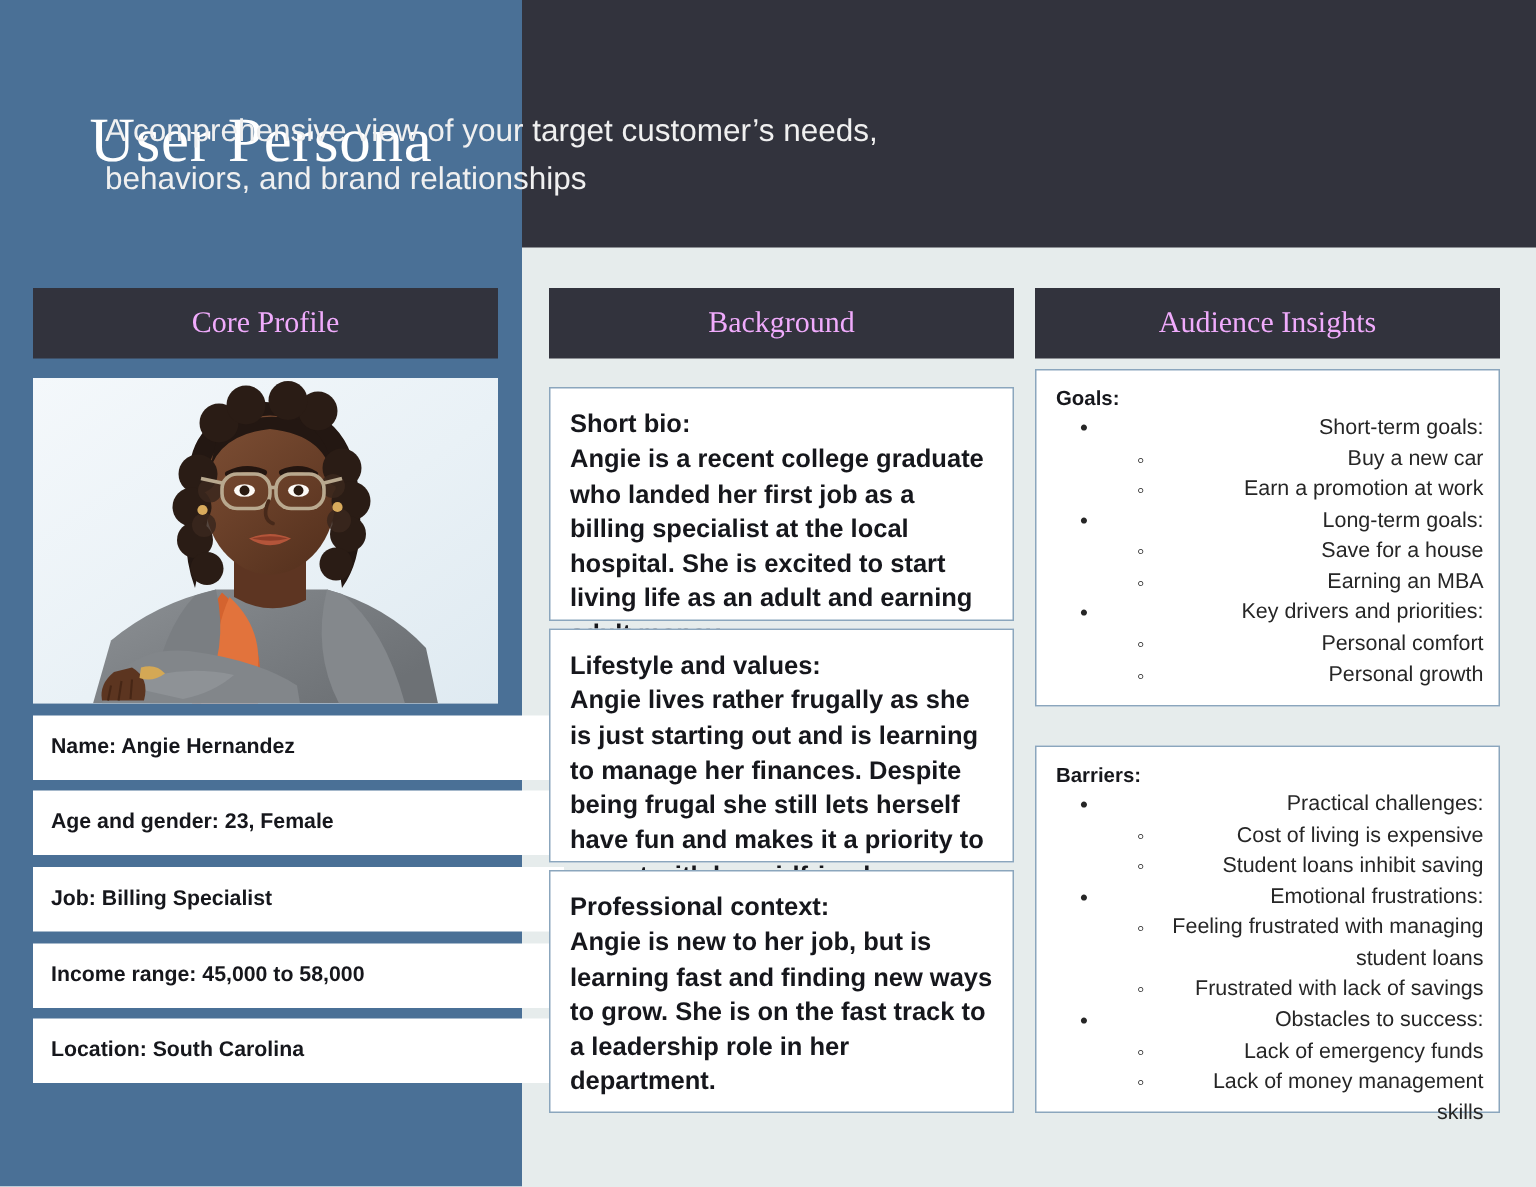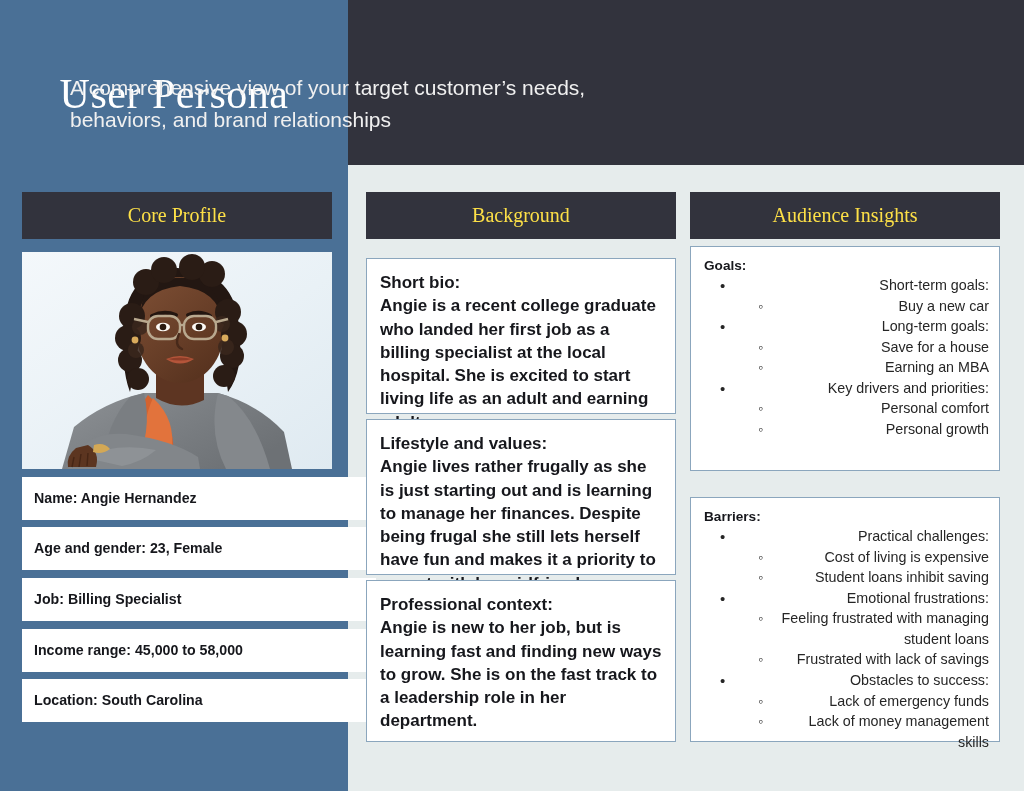--- a/index.html
+++ b/index.html
@@ -46,21 +46,21 @@
     width: 530px;
     font-size: 21px;
     line-height: 1.52;
     color: #f0f0f0;
   }
 
   
   .sec-head {
     position: absolute;
     background: #32333d;
-    color: #fde047;
+    color: #f0abfc;
     font-family: "Liberation Serif", serif;
     font-size: 20px;
     text-align: center;
     line-height: 47px;
     height: 47px;
   }
   .sec-head.core { left: 22px;  top: 192px; width: 310px; }
   .sec-head.bg   { left: 366px; top: 192px; width: 310px; }
   .sec-head.ai   { left: 690px; top: 192px; width: 310px; }
 
@@ -313,20 +313,21 @@
 </div>
 
 <div class="card goals">
   <div class="ins">
     <div class="ins-title">Goals:</div>
     <ul class="lvl1">
       <li>
         <span class="txt">Short-term goals:</span>
         <ul class="lvl2">
           <li>Buy a new car</li>
+          <li>Earn a promotion at work</li>
         </ul>
       </li>
       <li>
         <span class="txt">Long-term goals:</span>
         <ul class="lvl2">
           <li>Save for a house</li>
           <li>Earning an MBA</li>
         </ul>
       </li>
       <li>

